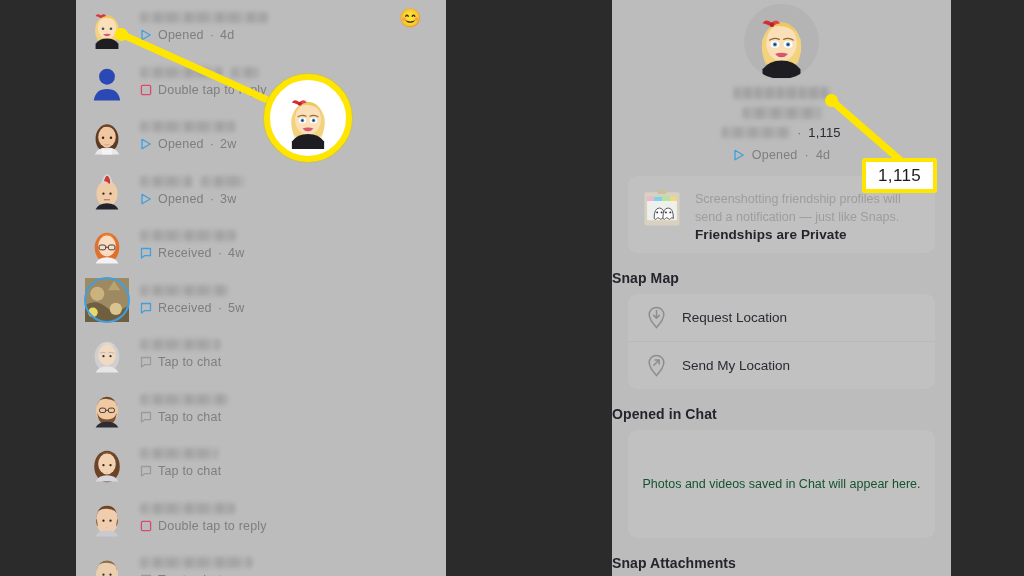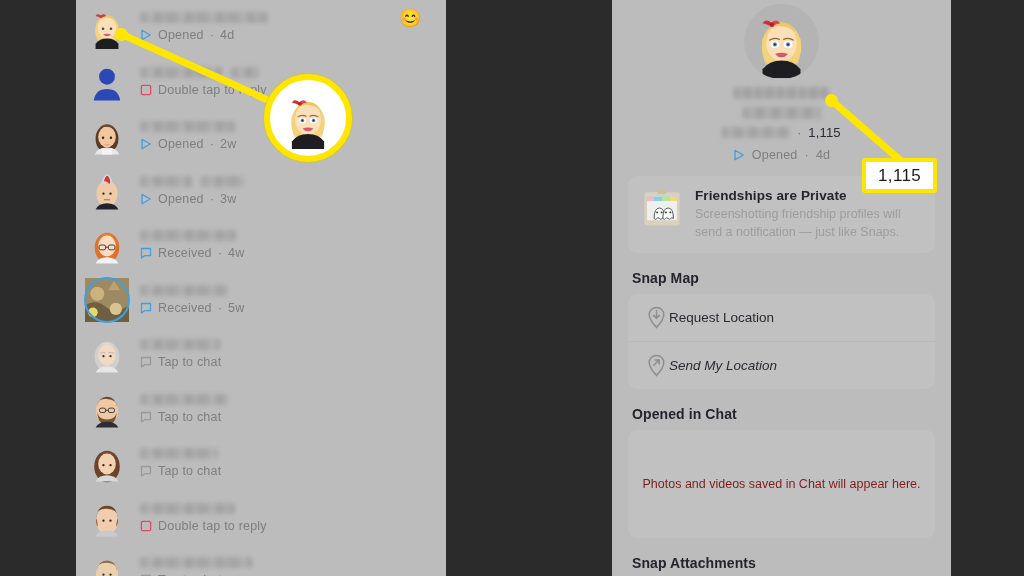--- a/index.html
+++ b/index.html
@@ -85,29 +85,29 @@
   }
   #private-card { margin-top: 14px; display: flex; padding: 11px 13px; gap: 12px; }
   #private-card-text { padding-top: 1px; }
   #private-title { font-size: 13.5px; font-weight: bold; color: #24242c; letter-spacing: .1px; }
   #private-sub {
     font-size: 12.5px; color: #9d9d9d; line-height: 1.42; margin-top: 3px;
     max-width: 210px;
   }
   .rp-section-title {
     font-size: 14px; font-weight: bold; color: #24242c;
-    margin: 17px 0 8px 20px; letter-spacing: .1px;
-  }
-  .rp-action { display: flex; align-items: center; gap: 0; padding: 11px 16px; }
-  .rp-action + .rp-action { border-top: 1px solid rgba(178,178,178,.55); font-style: italic; }
+    margin: 17px 0 8px 0; letter-spacing: .1px;
+  }
+  .rp-action { display: flex; align-items: center; gap: 13px; padding: 11px 16px; }
+  .rp-action + .rp-action { border-top: 1px solid rgba(178,178,178,.55); }
   .rp-action-label { font-size: 13.5px; color: #2a2a33; }
   .pin-ico { width: 25px; height: 25px; flex: 0 0 25px; display: block; }
   #saved-empty {
     height: 108px; display: flex; align-items: center; justify-content: center;
-    font-size: 12.5px; color: #7f1d1d; text-align: center; padding: 0 14px;
+    font-size: 12.5px; color: #14532d; text-align: center; padding: 0 14px;
   }
 
   
   #annotations { position: absolute; inset: 0; pointer-events: none; }
   .anno-dot { position: absolute; width: 13px; height: 13px; border-radius: 50%; background: #ffe600; }
   #magnifier {
     position: absolute; left: 264px; top: 74px; width: 88px; height: 88px;
     border-radius: 50%; background: #fff;
     border: 6px solid #ffe600;
     box-shadow: 0 0 0 1px rgba(220,200,0,.5);
@@ -460,22 +460,22 @@
         <rect x="33" y="11" width="8" height="5" fill="#f6d87a"></rect>
         <path d="M15 36q0-12 6-12t6 12q-2-2-3 0t-3 0-3 0-3 0z" fill="#fbfbfb" stroke="#555" stroke-width="1.1"></path>
         <path d="M25 36q0-12 6-12t6 12q-2-2-3 0t-3 0-3 0-3 0z" fill="#fbfbfb" stroke="#555" stroke-width="1.1"></path>
         <circle cx="18.5" cy="29" r="1.1" fill="#333"></circle>
           <circle cx="23.5" cy="29" r="1.1" fill="#333"></circle>
         <circle cx="28.5" cy="29" r="1.1" fill="#333"></circle>
           <circle cx="33.5" cy="29" r="1.1" fill="#333"></circle>
         <rect x="19" y="3" width="10" height="5" rx="1.5" fill="#cbbf9e"></rect>
       </svg>
       <div id="private-card-text">
+        <div id="private-sub">Screenshotting friendship profiles will send a notification — just like Snaps.</div>
         <div id="private-title">Friendships are Private</div>
-        <div id="private-sub">Screenshotting friendship profiles will send a notification — just like Snaps.</div>
       </div>
     </div>
 
     <div class="rp-section-title">Snap Map</div>
     <div class="rp-card">
       <div class="rp-action">
         <svg class="pin-ico" viewBox="0 0 26 26">
           <path d="M13 2.5c-4.3 0-7.6 3.3-7.6 7.5 0 5.3 7.6 13.5 7.6 13.5S20.6 15.3 20.6 10c0-4.2-3.3-7.5-7.6-7.5z" fill="none" stroke="#8c8c8c" stroke-width="1.5"></path>
           <path d="M13 5.8v8m0 0 3-3m-3 3-3-3" fill="none" stroke="#8c8c8c" stroke-width="1.5" stroke-linecap="round" stroke-linejoin="round"></path>
         </svg>

